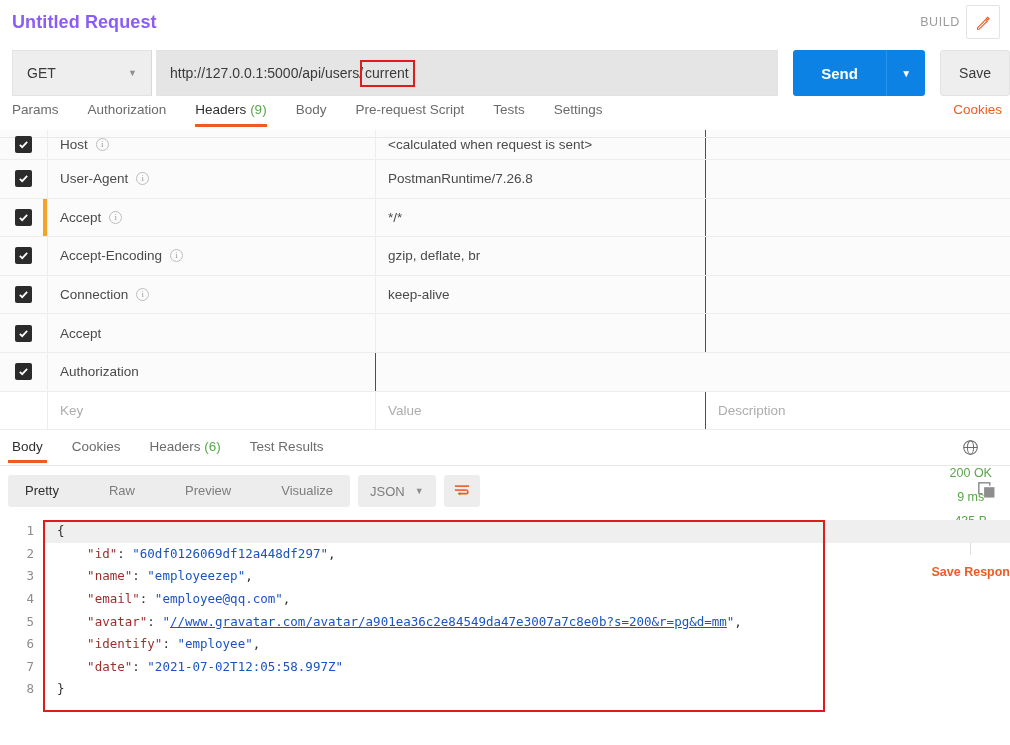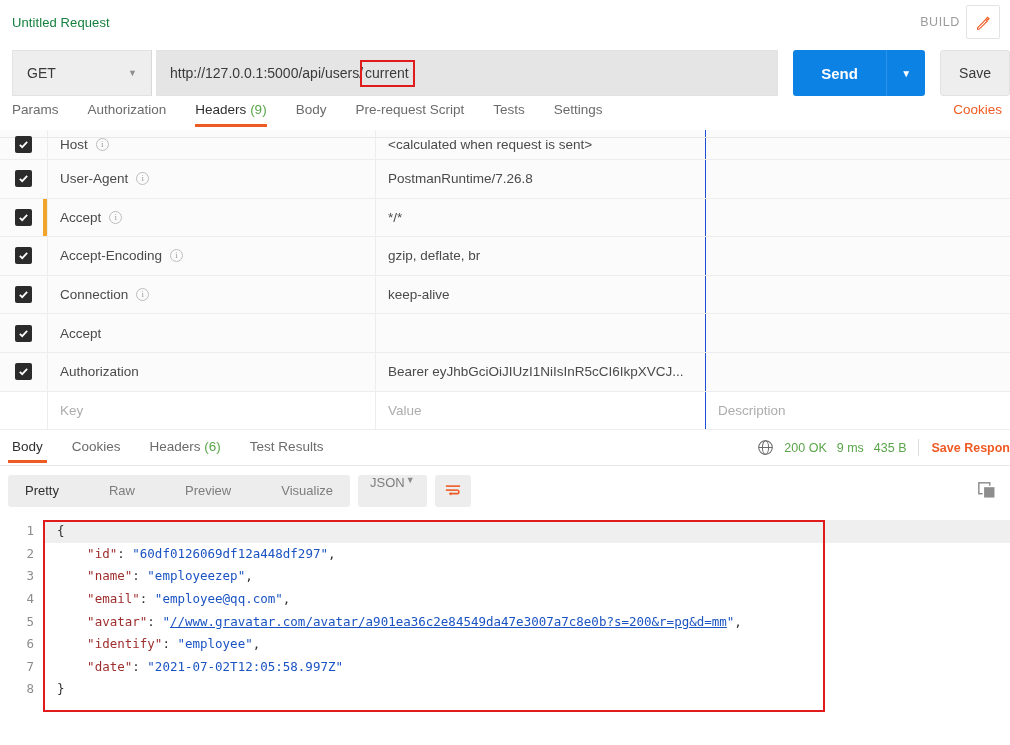--- a/index.html
+++ b/index.html
@@ -13,23 +13,24 @@
 
   
   .titlebar {
     height: 44px;
     display: flex;
     align-items: center;
     padding: 0 0 0 12px;
     position: relative;
   }
   .req-title {
-    font-size: 13px;
-    color: #15803d;
+    font-size: 18px;
+    color: #8b5cf6;
     letter-spacing: .1px;
+    font-weight: bold;
   }
   .titlebar-right {
     margin-left: auto;
     display: flex;
     align-items: center;
     gap: 6px;
     padding-right: 6px;
   }
   .build-label {
     font-size: 12.5px;
@@ -255,20 +256,21 @@
     background: #ef5b25;
   }
   .resp-count { color: #5aa54b; }
   .resp-meta {
     margin-left: auto;
     display: flex; align-items: center;
     gap: 10px;
     padding-right: 0px;
     font-size: 12.5px;
     white-space: nowrap;
+    flex-direction: column;
   }
   .meta-ok { color: #5aa54b; }
   .meta-div {
     width: 1px; height: 17px;
     background: #dcdcdc;
     margin: 0 2px;
   }
   .save-resp {
     color: #ef5b25;
     font-size: 12.5px;
@@ -297,23 +299,23 @@
     color: #7d7d7d;
     padding: 0 13px;
     line-height: 32px;
     white-space: nowrap;
   }
   .seg-item.active { color: #2f2f2f; }
   .fmt-select {
     background: #ededed;
     border-radius: 3px;
     height: 32px;
-    display: flex; 
+    display: flex; align-items: center;
     padding: 0 12px;
-    gap: 1px;
+    gap: 10px;
     font-size: 13px;
     color: #7d7d7d;
   }
   .fmt-select .caret { font-size: 9px; color: #8e8e8e; }
   .wrap-btn {
     background: #ededed;
     border-radius: 3px;
     height: 32px; width: 36px;
     display: flex; align-items: center; justify-content: center;
   }
@@ -537,23 +539,20 @@
     <div class="c-check">
       <span class="cb">
         <svg width="11" height="11" viewBox="0 0 12 12">
             <path d="M2 6.3l2.6 2.6L10 3.2" stroke="#fff" stroke-width="1.9" fill="none"></path>
           </svg>
       </span>
     </div>
     <div class="c-key">
       <span>Authorization</span>
     </div>
-    <div class="c-val">
-      <span>Bearer eyJhbGciOiJIUzI1NiIsInR5cCI6IkpXVCJ...</span>
-    </div>
     <div class="c-desc"></div>
   </div>
 
   <div class="hdr-row blank">
     <div class="c-check"></div>
     <div class="c-key">
       <span class="placeholder">Key</span>
     </div>
     <div class="c-val">
       <span class="placeholder">Value</span>

